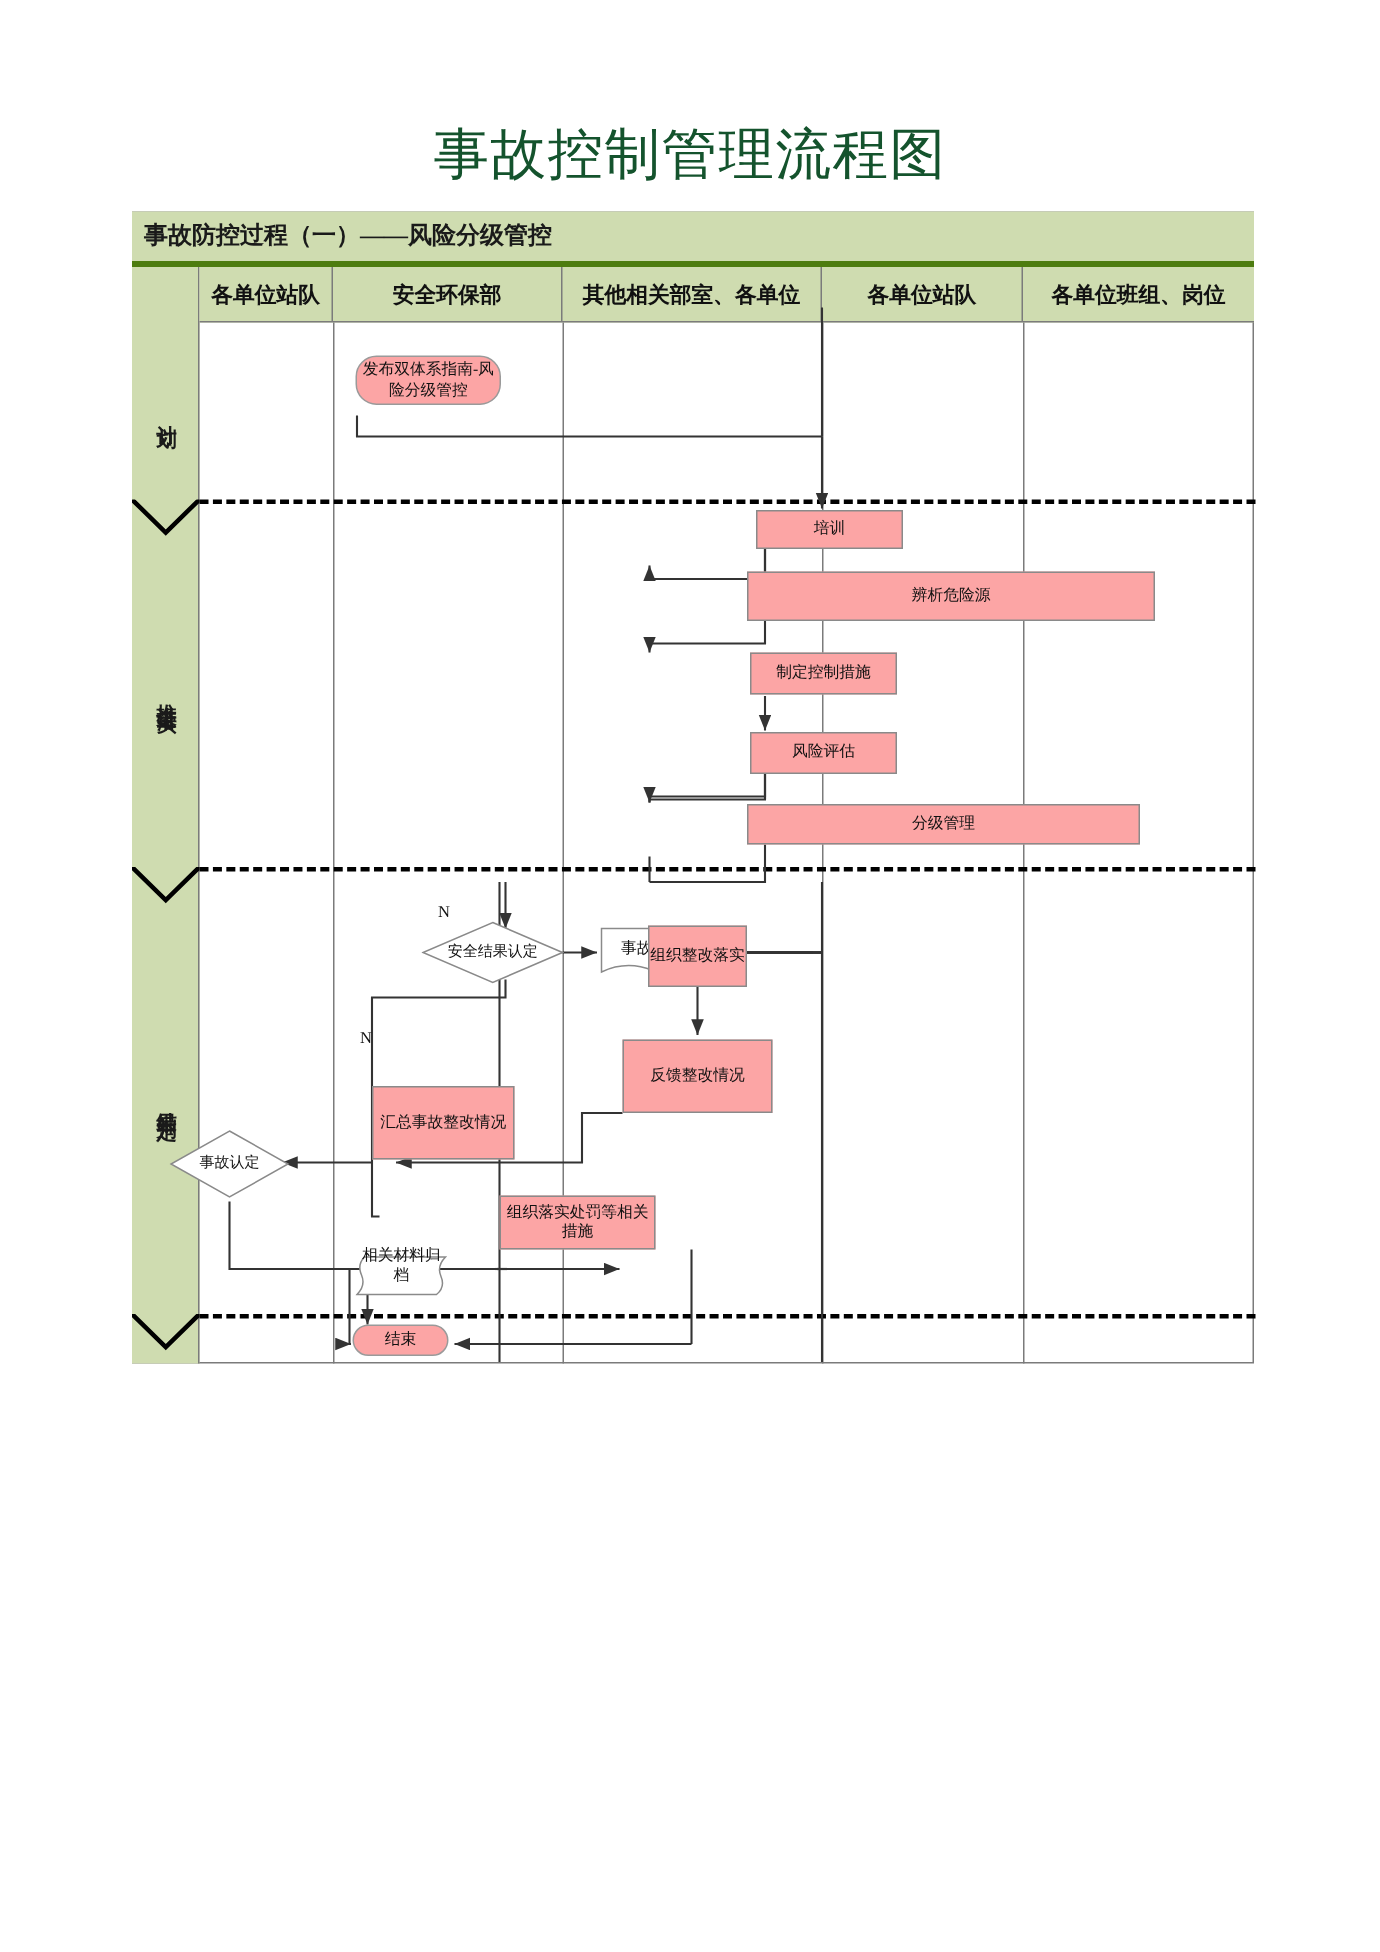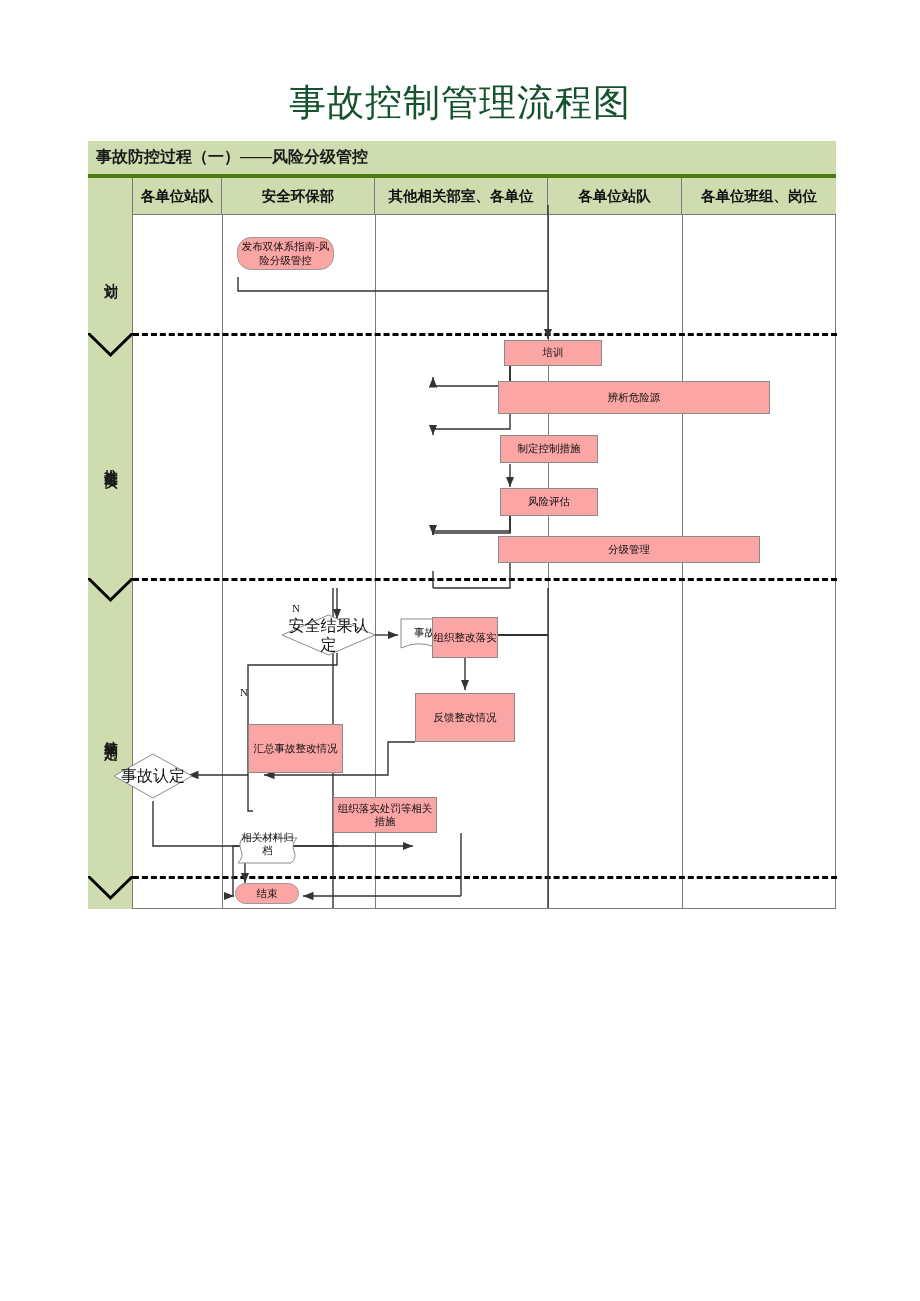--- a/index.html
+++ b/index.html
@@ -56,21 +56,21 @@
     position:absolute; box-sizing:border-box;
     display:flex; align-items:center; justify-content:center; text-align:center;
     font-size:10.5px; line-height:1.25; color:#111; background:#fca5a5;
     border:1px solid #8a8a8a;
   }
   .node.term{border-radius:14px; border-color:#9a9a9a;}
 
   .diamond-wrap{position:absolute;}
   .diamond-wrap .dtext{
     position:absolute; inset:0; display:flex; align-items:center; justify-content:center;
-    text-align:center; font-size:16px; line-height:1.2; color:#111;
+    text-align:center; font-size:10px; line-height:1.2; color:#111;
   }
 
   .doc-wrap{position:absolute;}
   .doc-wrap .dctext{
     position:absolute; left:0; right:0; top:0; bottom:6px;
     display:flex; align-items:center; justify-content:center;
     text-align:center; font-size:10.5px; line-height:1.2; color:#111;
   }
 
   .nlabel{position:absolute; font-size:11px; color:#111; font-family:"Liberation Serif",serif;}

